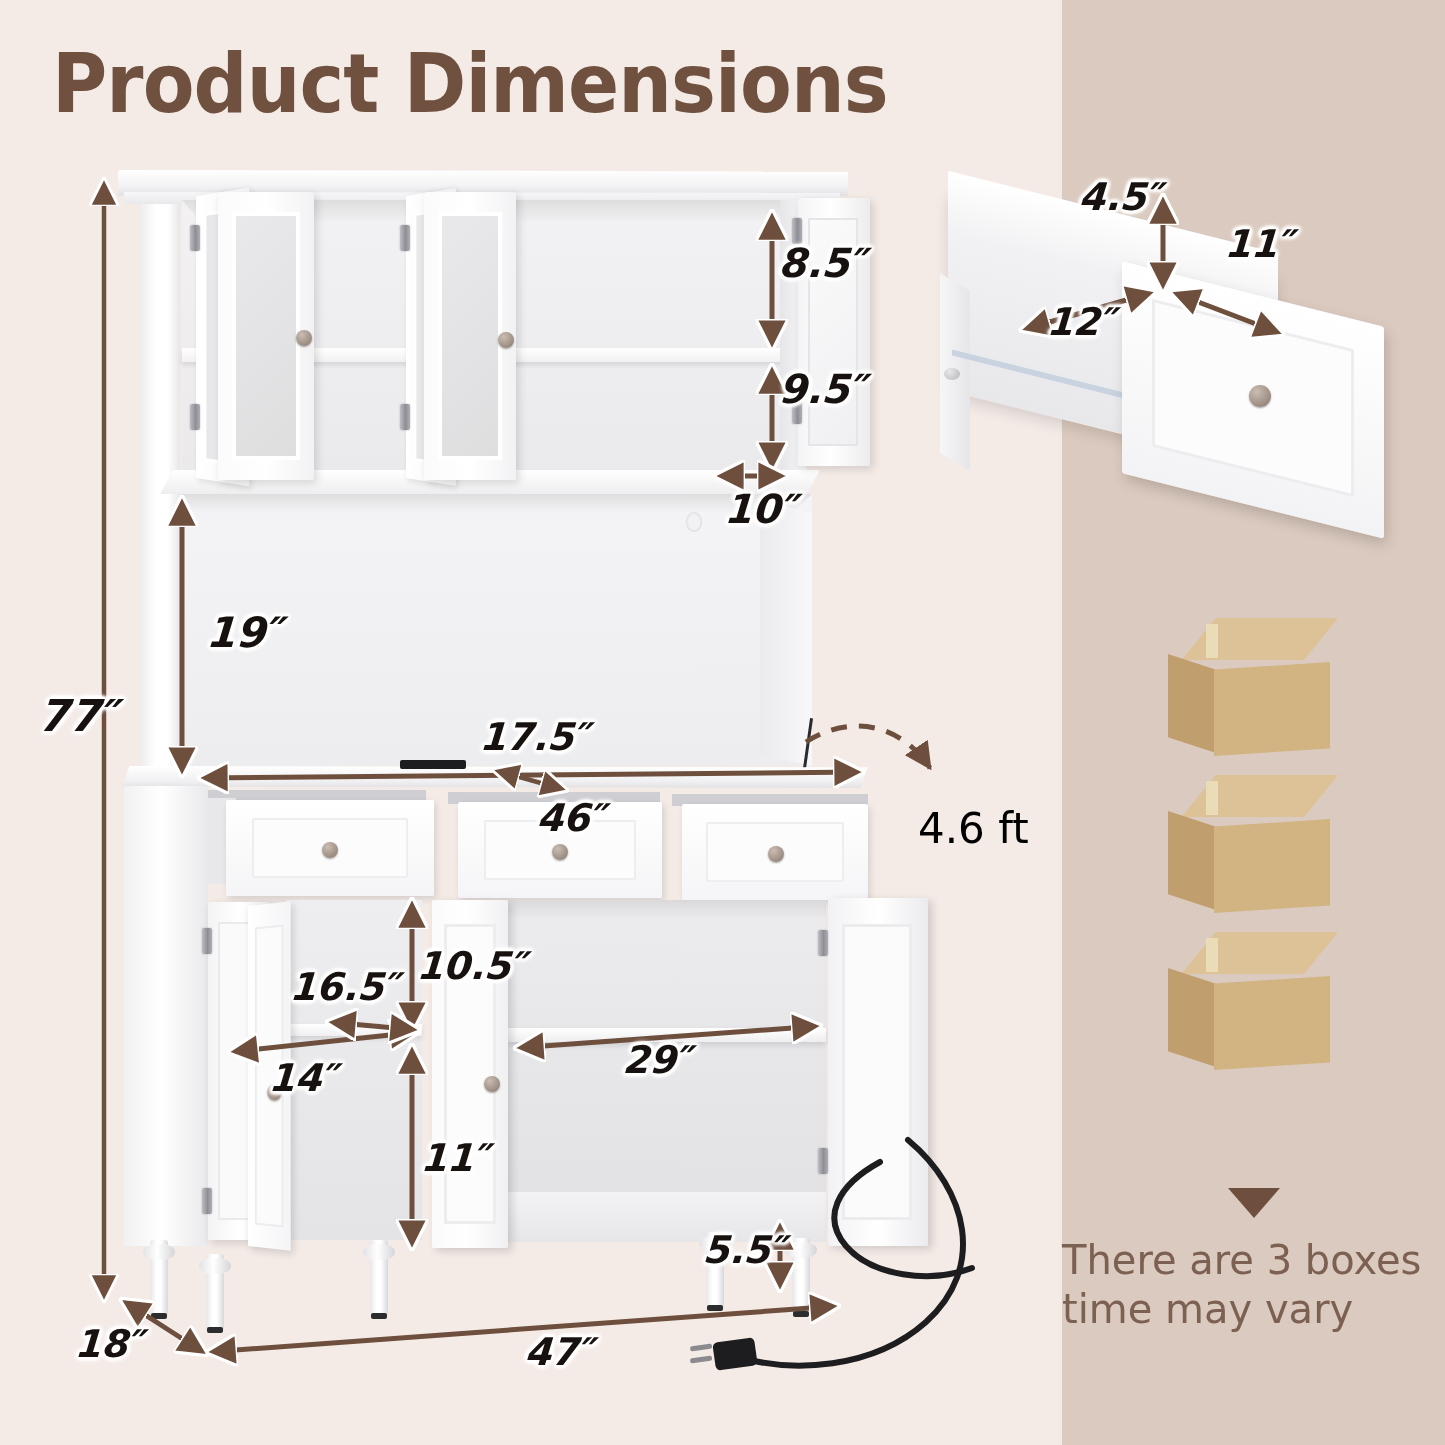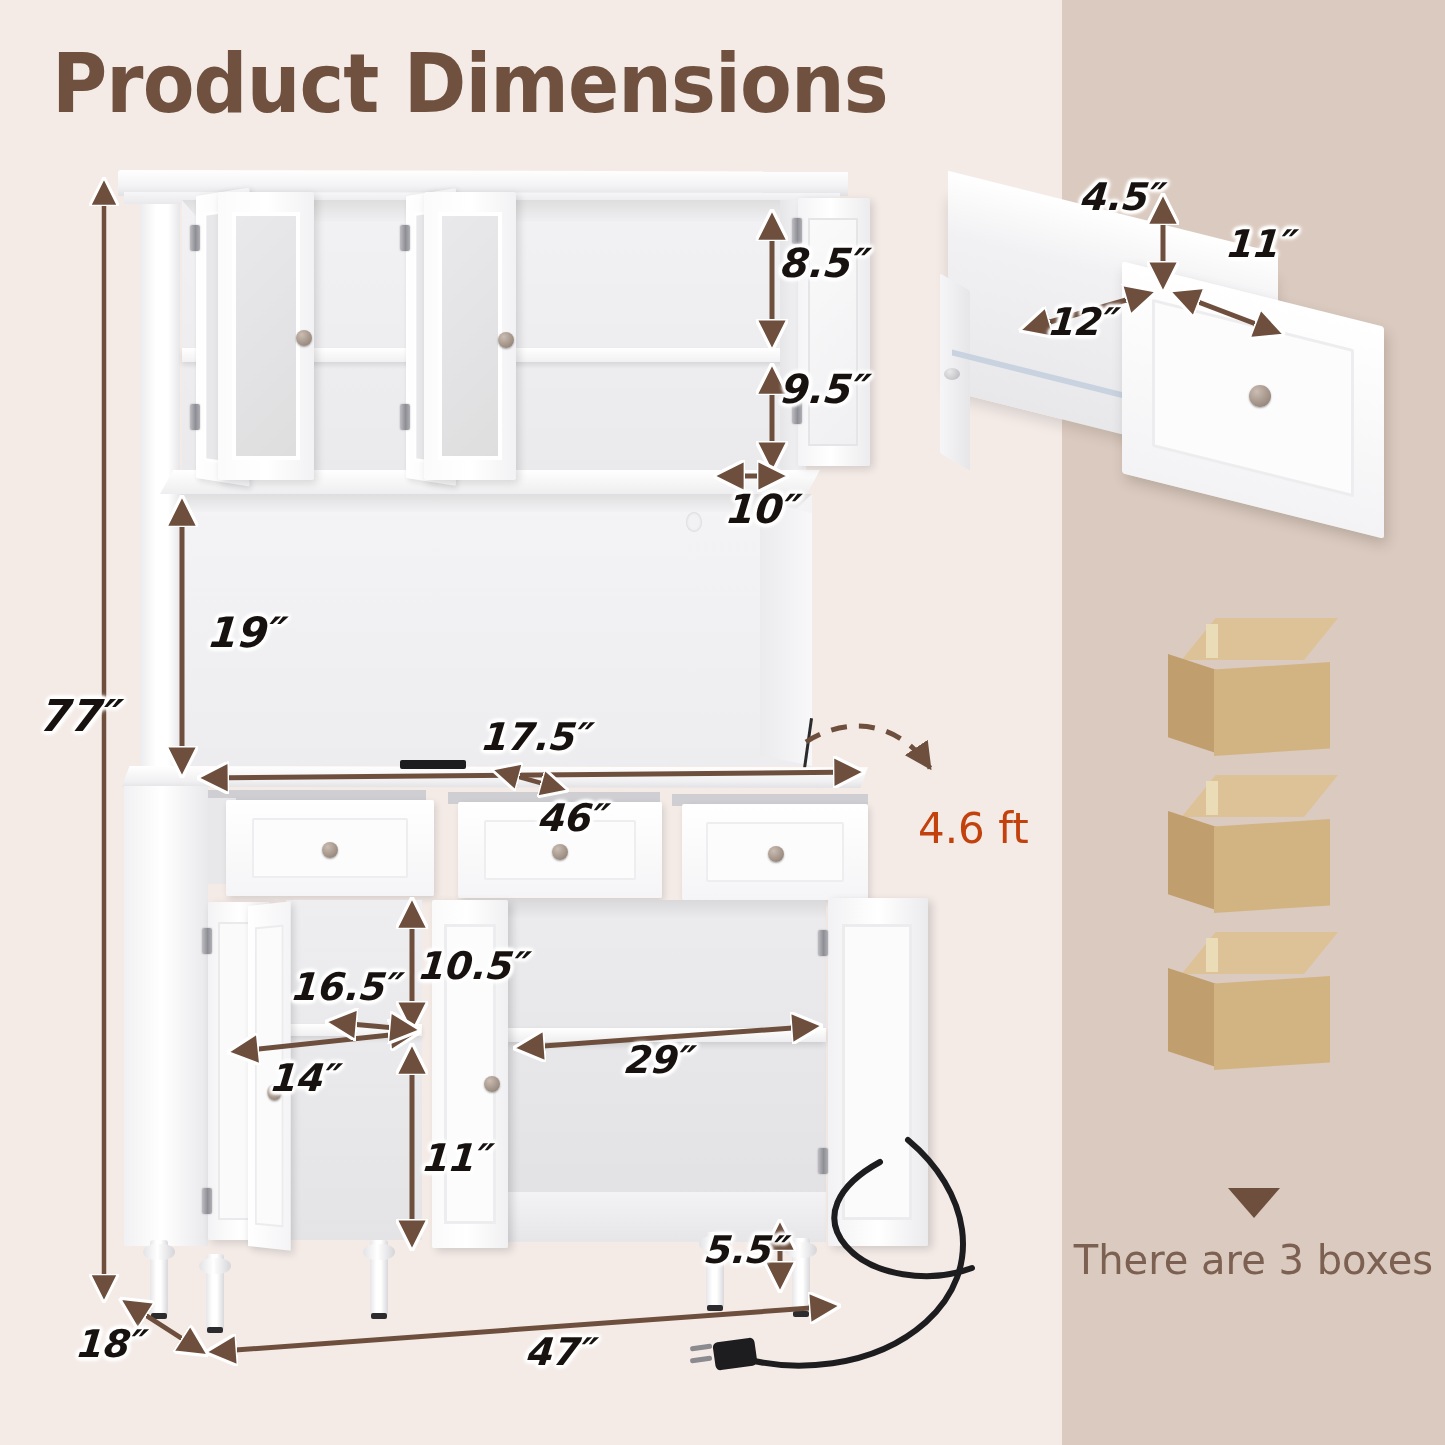--- a/index.html
+++ b/index.html
@@ -82,21 +82,21 @@
 
   
   .boxwrap{position:absolute;}
   .box-front{position:absolute;background:#d2b483;}
   .box-side{position:absolute;background:#c4a471;}
   .box-top{position:absolute;background:#dcc296;}
 
   
   .caption{
     position:absolute;left:1062px;width:383px;
-    text-align:center;
+    text-align:left;
     font-family:"DejaVu Sans", sans-serif;
     color:#7c6152;
     font-size:40px;line-height:1.22;
   }
   .tri-down{
     position:absolute;width:0;height:0;
     border-left:26px solid transparent;border-right:26px solid transparent;
     border-top:30px solid #6e4f3e;
   }
 </style>
@@ -422,21 +422,21 @@
 
   <div class="dim" style="left:78px;top:1322px;font-size:38px;">18″</div>
 
   <div class="dim" style="left:528px;top:1330px;font-size:38px;">47″</div>
 
   <div class="dim" style="left:1082px;top:175px;font-size:38px;">4.5″</div>
   <div class="dim" style="left:1228px;top:222px;font-size:38px;">11″</div>
   <div class="dim" style="left:1050px;top:300px;font-size:38px;">12″</div>
 
   <div style="position:absolute;left:918px;top:804px;font-family:'DejaVu Sans',sans-serif;
-              font-size:42px;color:#c2410c;white-space:nowrap;">4.6 ft</div>
+              font-size:42px;color:#000000;white-space:nowrap;">4.6 ft</div>
 
   <div>
 
     <div class="boxwrap" style="left:1168px;top:618px;width:170px;height:135px;">
       <div class="box-top" style="left:0;top:0;width:170px;height:42px;clip-path:polygon(8% 100%,28% 0,100% 0,80% 100%);background:#dcc296;"></div>
       <div class="box-side" style="left:0;top:36px;width:48px;height:99px;clip-path:polygon(0 0,100% 16%,100% 100%,0 84%);background:#c09e6d;"></div>
       <div class="box-front" style="left:46px;top:44px;width:116px;height:94px;background:#d2b483;clip-path:polygon(0 8%,100% 0,100% 92%,0 100%);"></div>
       <div style="position:absolute;left:38px;top:6px;width:12px;height:34px;background:#eadcb6;"></div>
     </div>
 
@@ -452,15 +452,16 @@
       <div class="box-side" style="left:0;top:36px;width:48px;height:99px;clip-path:polygon(0 0,100% 16%,100% 100%,0 84%);background:#c09e6d;"></div>
       <div class="box-front" style="left:46px;top:44px;width:116px;height:94px;background:#d2b483;clip-path:polygon(0 8%,100% 0,100% 92%,0 100%);"></div>
       <div style="position:absolute;left:38px;top:6px;width:12px;height:34px;background:#eadcb6;"></div>
     </div>
   </div>
 
   <div class="tri-down" style="left:1228px;top:1188px;"></div>
 
   <div class="caption" style="top:1236px;">
     <div>There are 3 boxes</div>
+    <div>time may vary</div>
   </div>
 
 </div>
 
 </body></html>

